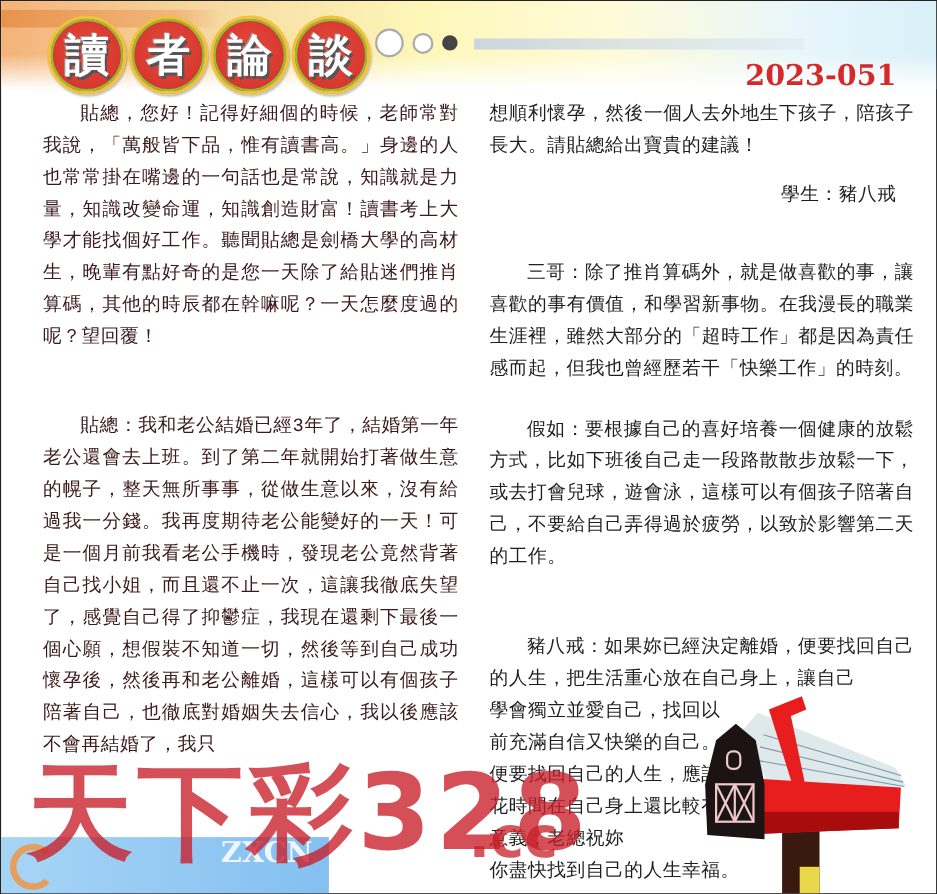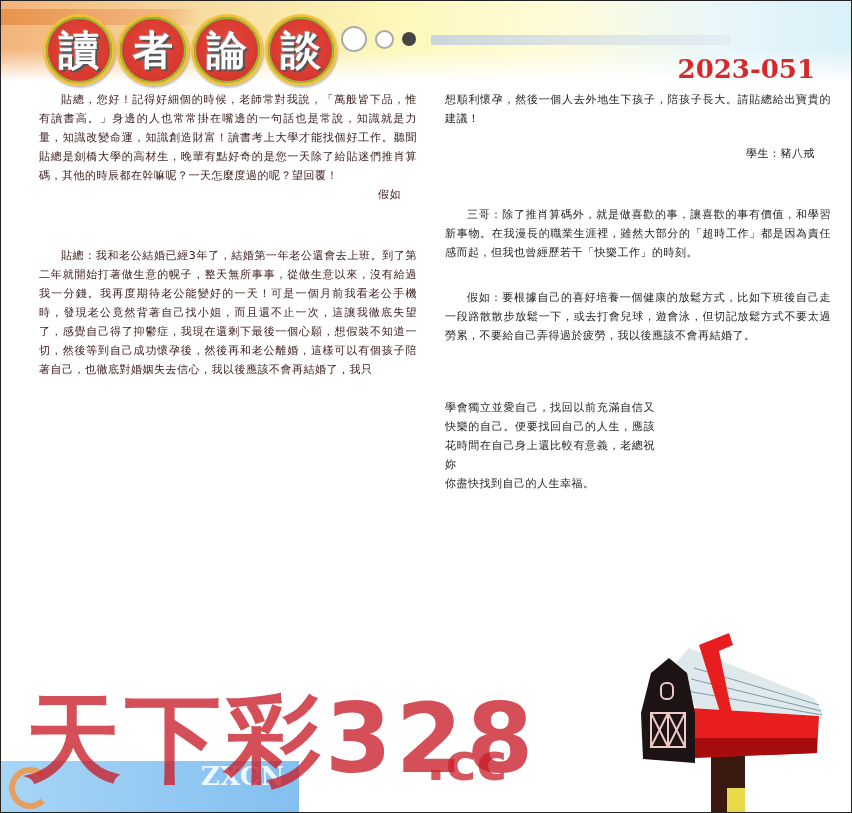--- a/index.html
+++ b/index.html
@@ -33,21 +33,21 @@
     font-family:"DejaVu Sans", sans-serif;
   }
   .dots { position:absolute; left:340px; top:25px; display:flex; align-items:center; gap:8px; }
   .dot-lg { width:22px; height:22px; border-radius:50%; background:#fff; border:2px solid #aaa; }
   .dot-md { width:15px; height:15px; border-radius:50%; background:#fff; border:2px solid #aaa; }
   .dot-sm { width:14px; height:14px; border-radius:50%; background:#444; }
   .issue {
     position:absolute; right:38px; top:9px; color:#d62a2a; font-weight:bold;
     font-size:26px; font-family:"DejaVu Serif", "Liberation Serif", serif; letter-spacing:0px;margin-top:44px;
   }
-  .col { position:absolute; font-size:11px; line-height:19px; letter-spacing:0.5px; }
+  .col { position:absolute; font-size:17px; line-height:29px; letter-spacing:0.5px;font-family:Liberation Mono, monospace; }
   .col-left { left:38px; top:89px; width:378px; color:#3a1a1a; }
   .col-right { left:444px; top:89px; width:386px; color:#1e1e1e; }
   .para { margin:0; text-align:justify; }
   .indent { text-indent:2em; }
   .sign { text-align:right; margin:16px; }
   .gap { height:26px; }
   .gap-lg { height:53px; }
   .narrow { width:210px; }
   .mailbox { position:absolute; left:628px; top:612px; width:200px; height:200px; }
   .watermark {
@@ -90,33 +90,33 @@
       <div class="dot-lg"></div>
       <div class="dot-md"></div>
       <div class="dot-sm"></div>
     </div>
     <div class="issue">2023-051</div>
   </div>
 
   <div class="col col-left">
     <p class="para indent">貼總，您好！記得好細個的時候，老師常對我說，「萬般皆下品，惟有讀書高。」身邊的人也常常掛在嘴邊的一句話也是常說，知識就是力量，知識改變命運，知識創造財富！讀書考上大學才能找個好工作。聽聞貼總是劍橋大學的高材生，晚輩有點好奇的是您一天除了給貼迷們推肖算碼，其他的時辰都在幹嘛呢？一天怎麼度過的呢？望回覆！</p>
     <div class="gap"></div>
-    <p class="sign" style="margin-top:-26.5px">假如</p>
     <div class="gap"></div>
     <p class="para indent">貼總：我和老公結婚已經3年了，結婚第一年老公還會去上班。到了第二年就開始打著做生意的幌子，整天無所事事，從做生意以來，沒有給過我一分錢。我再度期待老公能變好的一天！可是一個月前我看老公手機時，發現老公竟然背著自己找小姐，而且還不止一次，這讓我徹底失望了，感覺自己得了抑鬱症，我現在還剩下最後一個心願，想假裝不知道一切，然後等到自己成功懷孕後，然後再和老公離婚，這樣可以有個孩子陪著自己，也徹底對婚姻失去信心，我以後應該不會再結婚了，我只</p>
   </div>
 
   <div class="col col-right">
     <p class="para">想順利懷孕，然後一個人去外地生下孩子，陪孩子長大。請貼總給出寶貴的建議！</p>
     <p class="sign">學生：豬八戒</p>
     <div class="gap"></div>
     <p class="para indent">三哥：除了推肖算碼外，就是做喜歡的事，讓喜歡的事有價值，和學習新事物。在我漫長的職業生涯裡，雖然大部分的「超時工作」都是因為責任感而起，但我也曾經歷若干「快樂工作」的時刻。</p>
     <div class="gap"></div>
-    <p class="para indent">假如：要根據自己的喜好培養一個健康的放鬆方式，比如下班後自己走一段路散散步放鬆一下，或去打會兒球，遊會泳，但切記放鬆方式不要太過勞累，不要給自己弄得過於疲勞，我以後應該不會再結婚了。</p>
+    <p class="para indent">假如：要根據自己的喜好培養一個健康的放鬆方式，比如下班後自己走一段路散散步放鬆一下，或去打會兒球，遊會泳，這樣可以有個孩子陪著自己，不要給自己弄得過於疲勞，以致於影響第二天的工作。</p>
     <div class="gap-lg"></div>
+    <p class="para indent">豬八戒：如果妳已經決定離婚，便要找回自己的人生，把生活重心放在自己身上，讓自己</p>
     <p class="para narrow">學會獨立並愛自己，找回以前充滿自信又快樂的自己。便要找回自己的人生，應該花時間在自己身上還比較有意義，老總祝妳</p>
     <p class="para">你盡快找到自己的人生幸福。</p>
   </div>
 
   <svg class="mailbox" viewBox="0 0 200 200">
 
     <rect x="82" y="140" width="34" height="60" fill="#3a1a10"></rect>
     <rect x="98" y="175" width="18" height="25" fill="#e8d84a"></rect>
 
     <polygon points="45,52 60,35 185,85 195,102 70,100" fill="#dfe9ec"></polygon>

